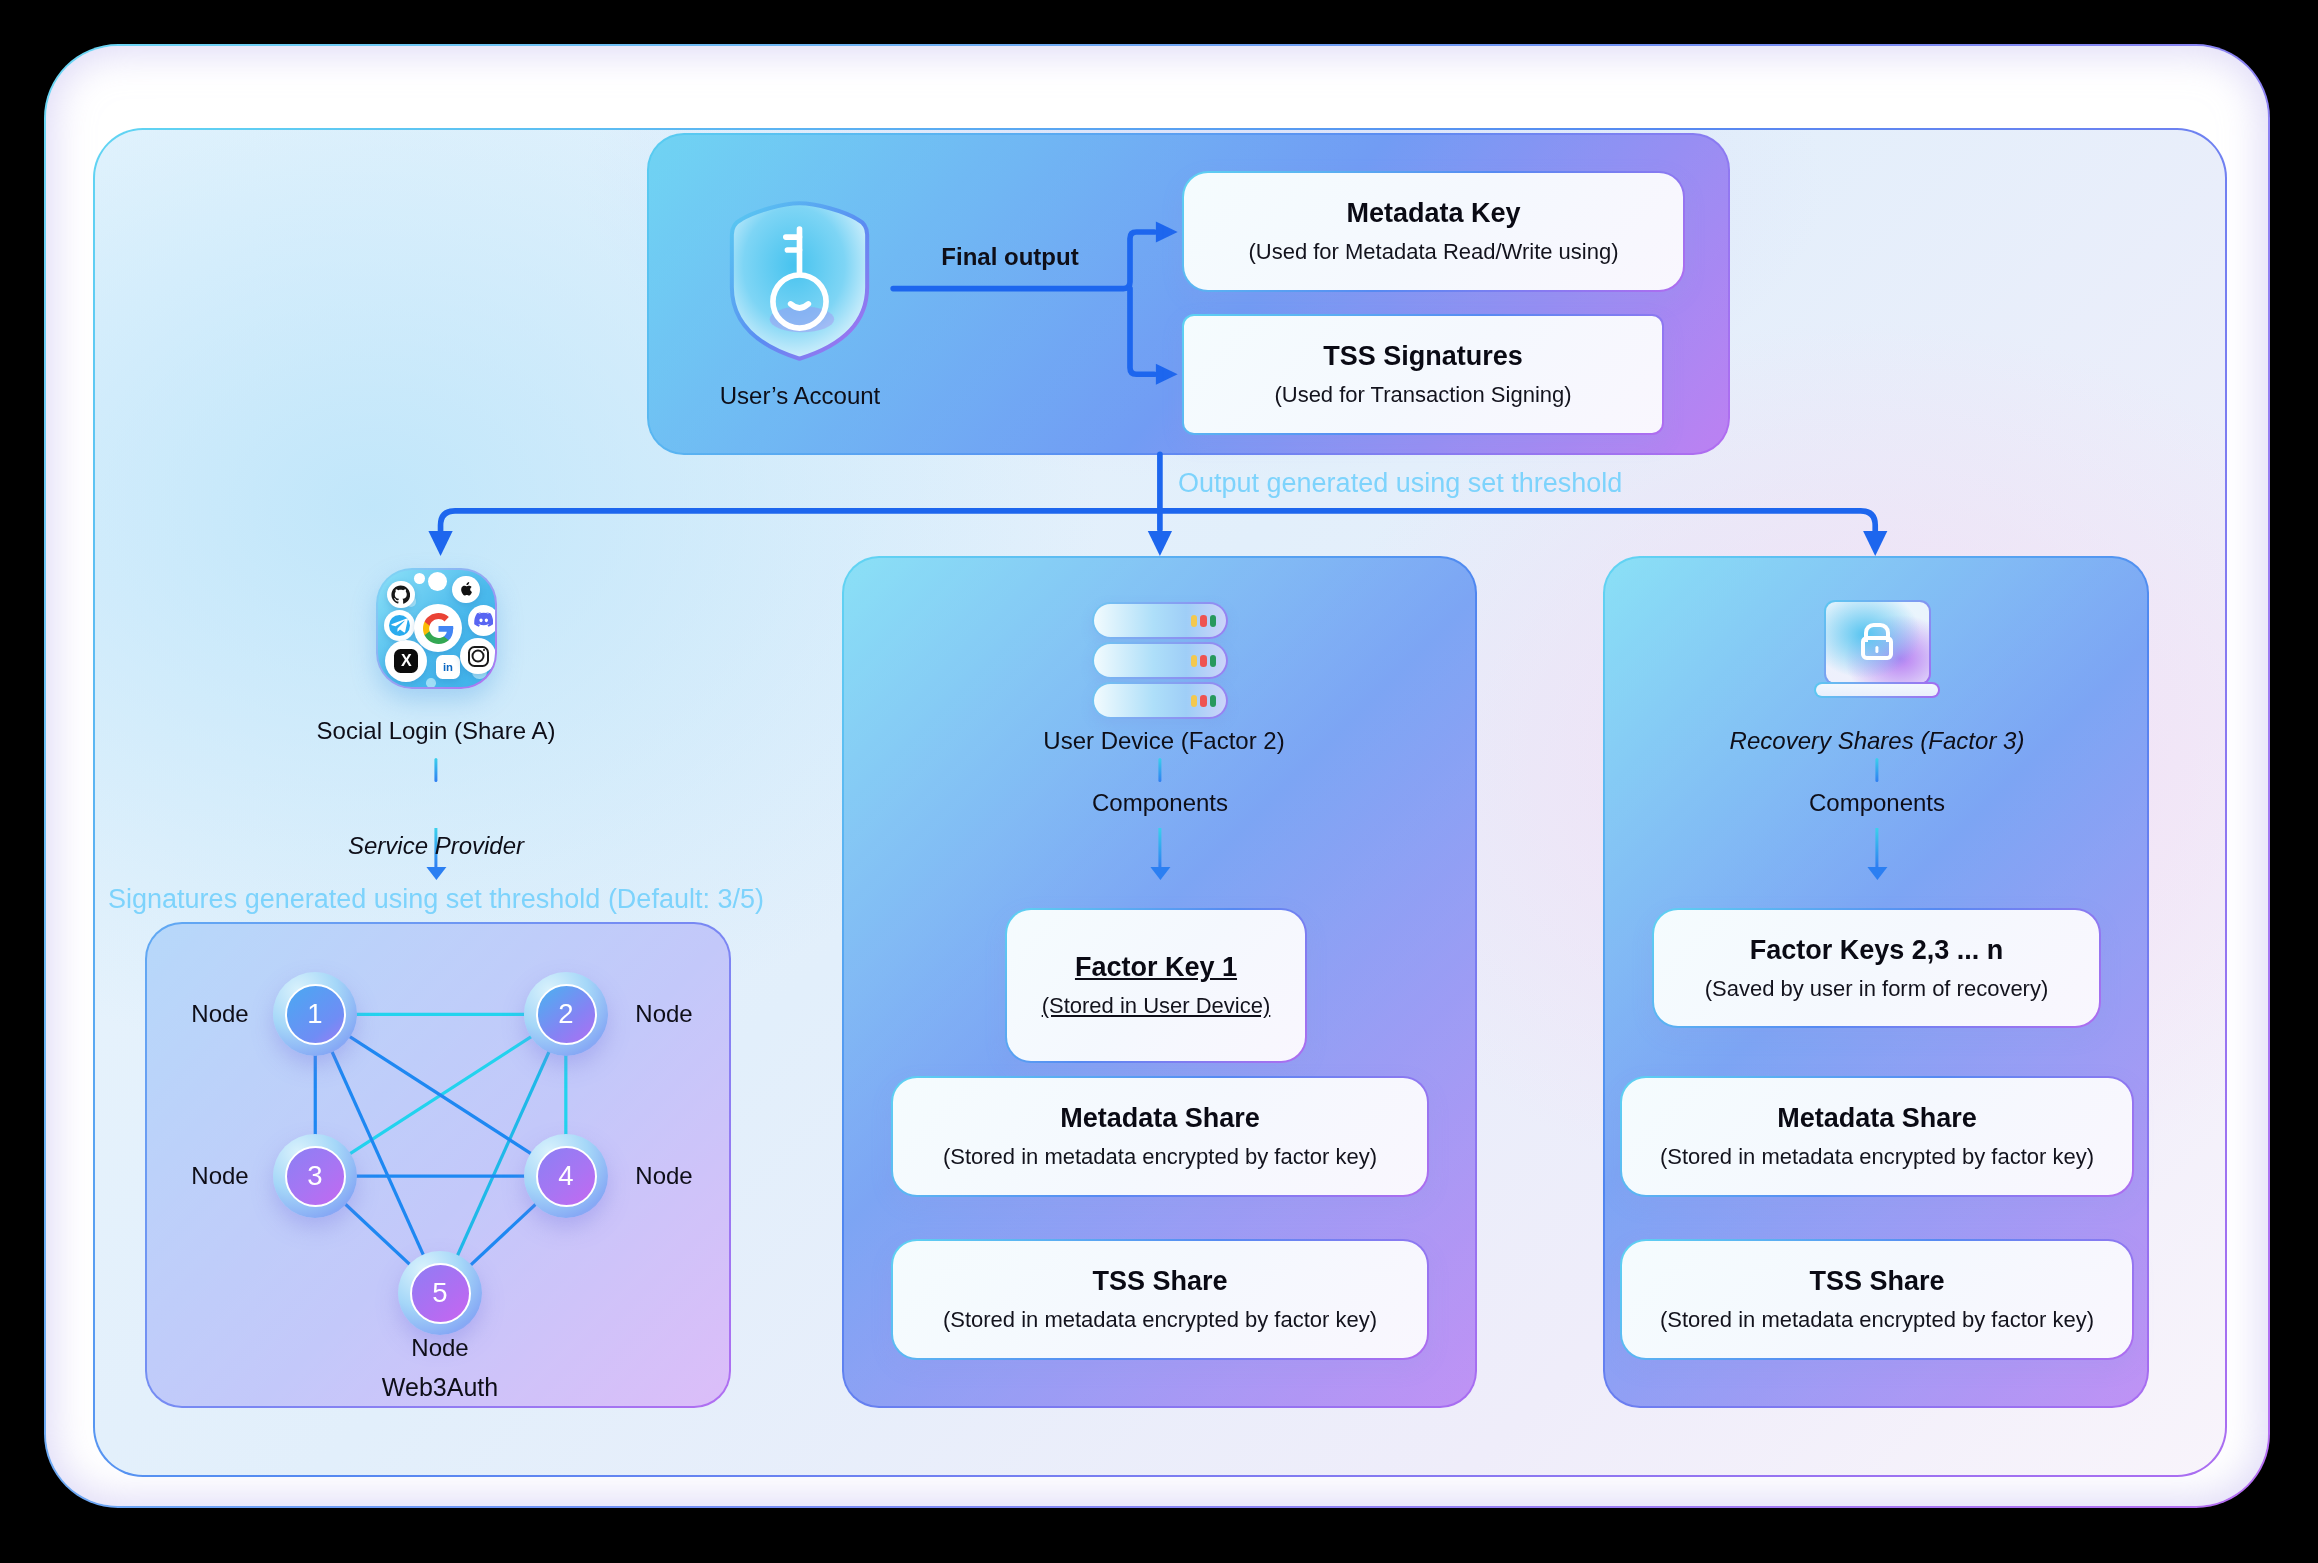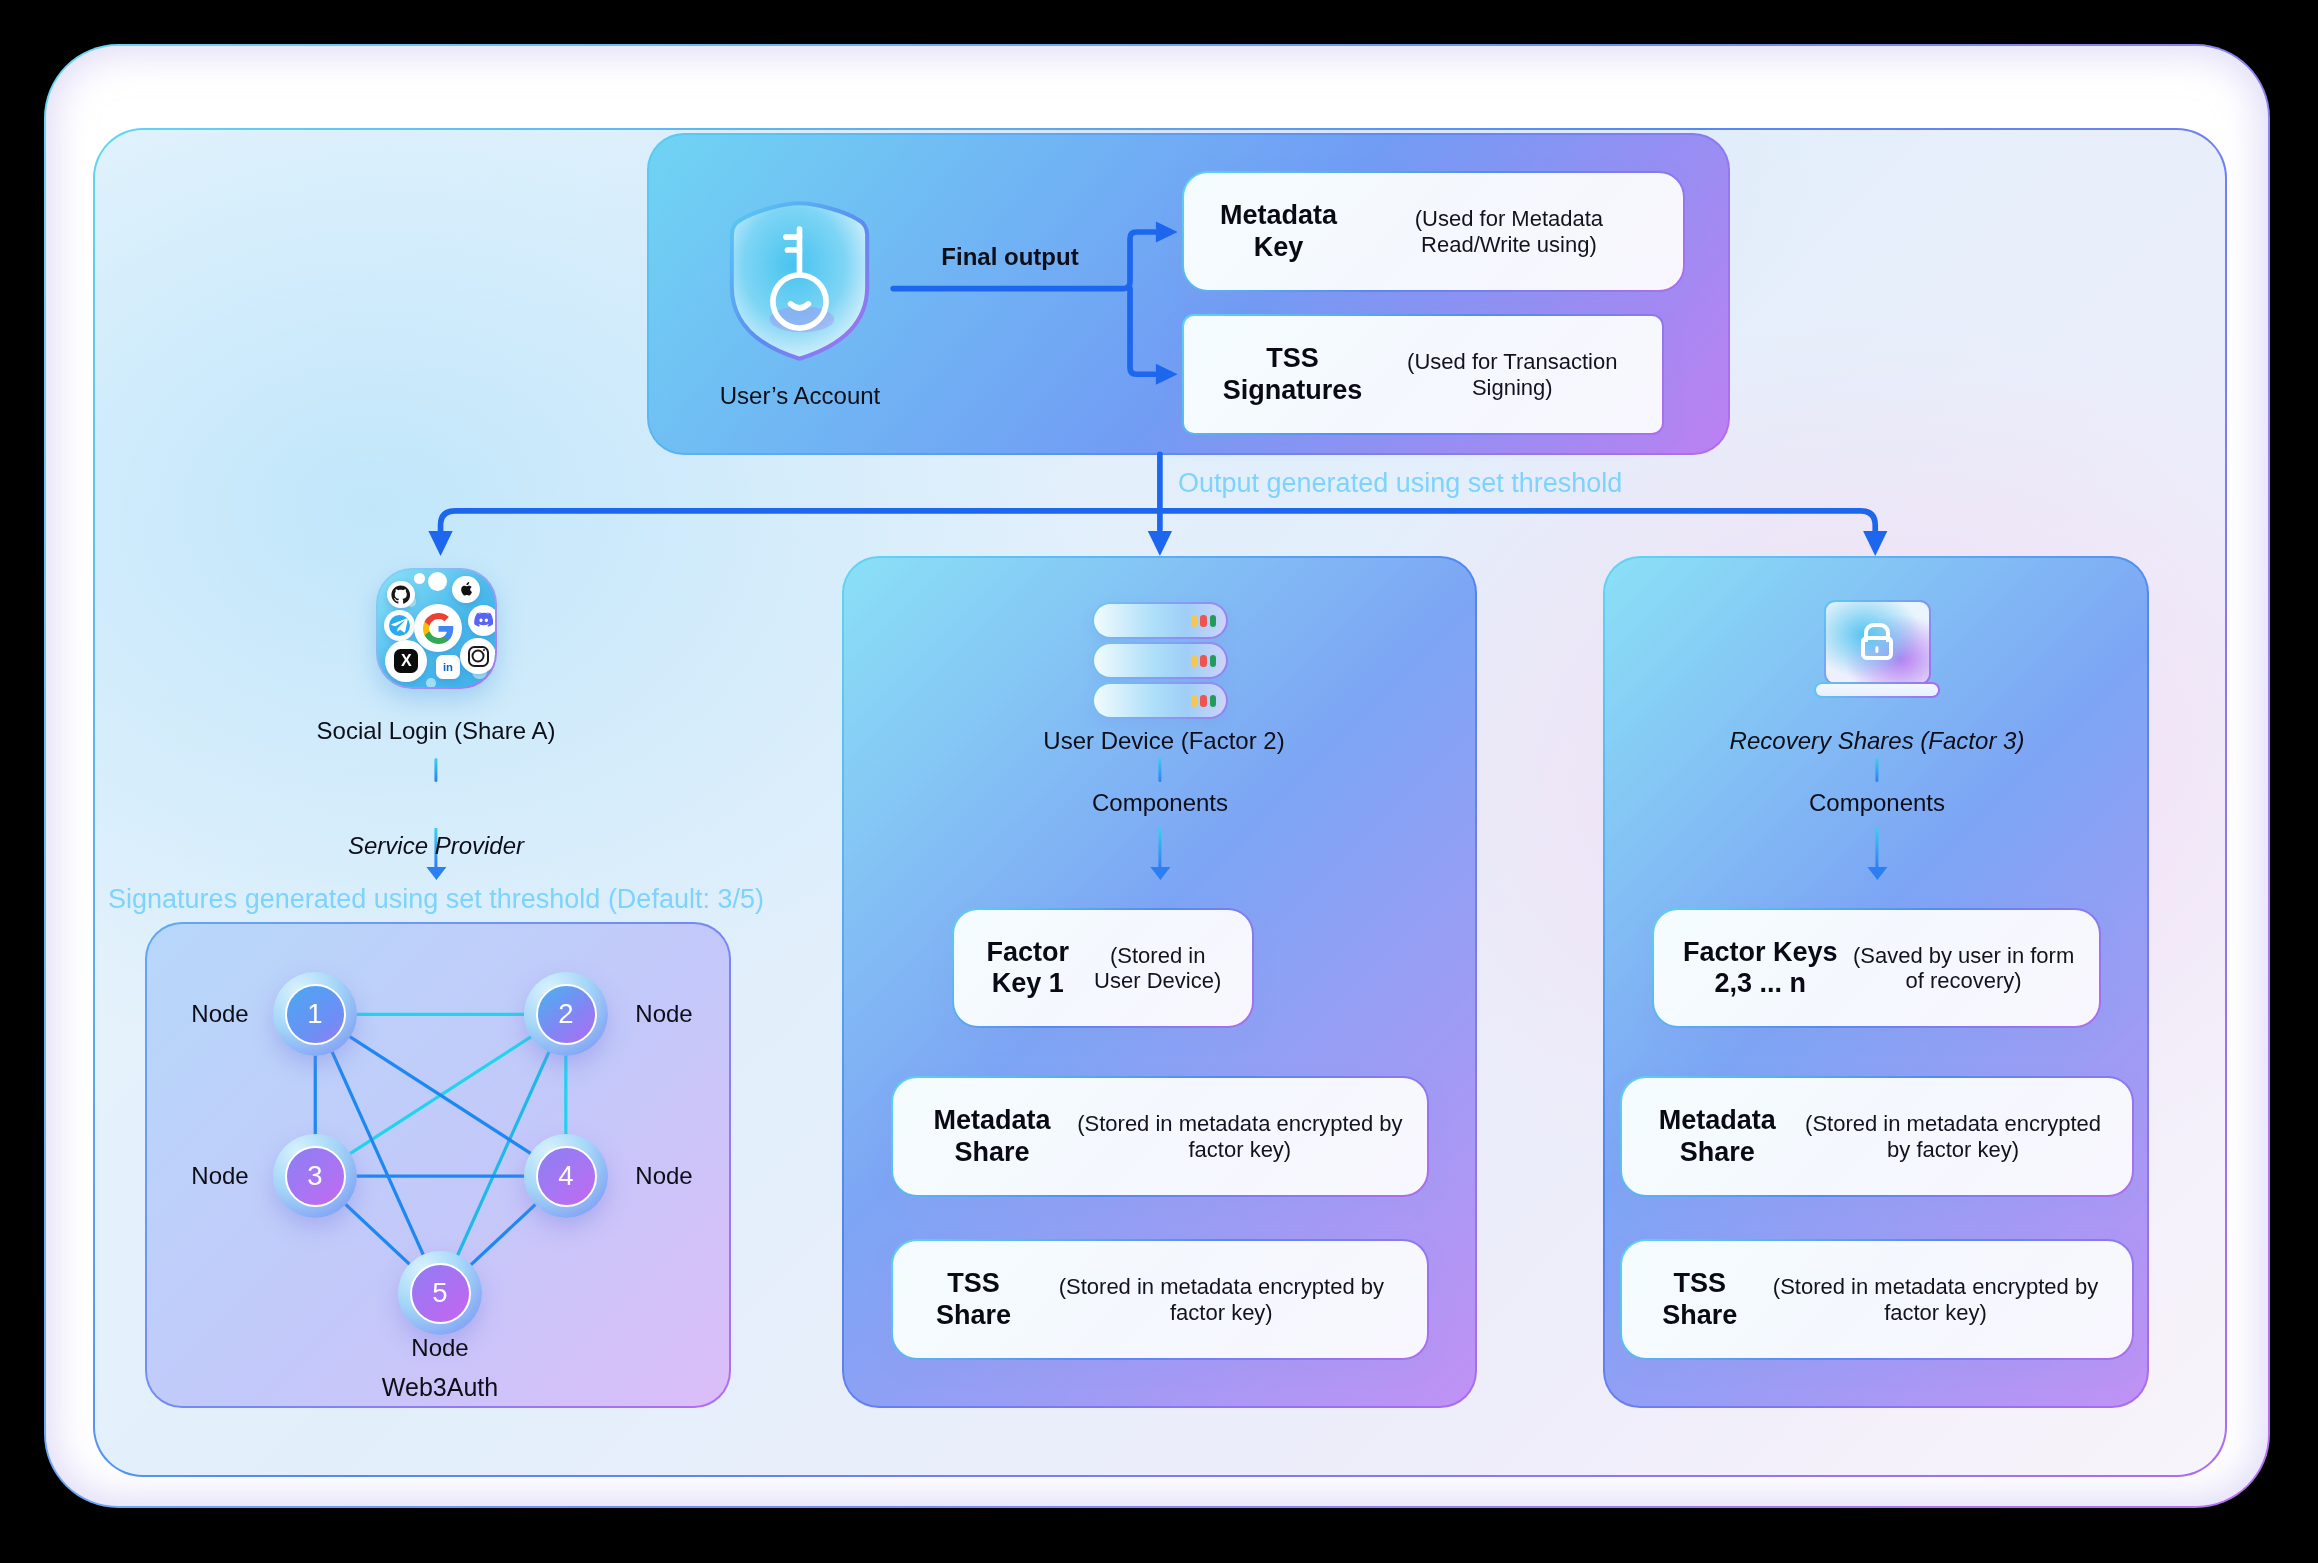--- a/index.html
+++ b/index.html
@@ -40,33 +40,33 @@
   }
   .panel.web3auth {
     left:145px; top:922px; width:586px; height:486px;
     background: linear-gradient(rgba(255,255,255,.55),rgba(255,255,255,.55)) padding-box,
       linear-gradient(135deg,#5fa9f3 0%,#7a86f3 55%,#b16df1 100%) border-box;
   }
   .panel.device { left:842px; top:556px; width:635px; height:852px; }
   .panel.recovery { left:1603px; top:556px; width:546px; height:852px; }
   .card {
     position:absolute; border-radius:26px; border:2.4px solid transparent;
-    display:flex; flex-direction:row; align-items:center; justify-content:center; gap:9.7px;
+    display:flex; flex-direction:column; align-items:center; justify-content:center; gap:9.7px;
     background: linear-gradient(rgba(253,254,255,.95),rgba(253,254,255,.95)) padding-box,
       linear-gradient(135deg,#5ed3f2 0%,#568af2 50%,#b06cf0 100%) border-box;
     box-shadow: 0 8px 21px rgba(140,150,230,.16);
     text-align:center; padding:0 24px;
   }
   .card .c-title { font-size:27px; font-weight:700; color:#0a0a14; line-height:1.15; }
   .card .c-sub   { font-size:22px; font-weight:400; color:#13131d; line-height:1.15; }
   
   .card.mk  { left:1182px; top:171px; width:503px; height:121px; }
   .card.tss { left:1182px; top:314px; width:482px; height:121px;border-radius:12px; }
   
-  .card.fk1 { left:952px; top:908px; width:302px; height:120px; }
+  .card.fk1 { left:1005px; top:908px; width:302px; height:155px;text-decoration:underline; }
   .card.ms1 { left:891px; top:1076px; width:538px; height:121px; }
   .card.ts1 { left:891px; top:1239px; width:538px; height:121px; }
   
   .card.fkn { left:1652px; top:908px; width:449px; height:120px; }
   .card.ms2 { left:1620px; top:1076px; width:514px; height:121px; }
   .card.ts2 { left:1620px; top:1239px; width:514px; height:121px; }
   
   .lbl { position:absolute; transform:translate(-50%,-50%); font-size:24px; font-weight:500;
          color:#0e0e18; white-space:nowrap; z-index:5; }
   .lbl.bold { font-weight:600; }

